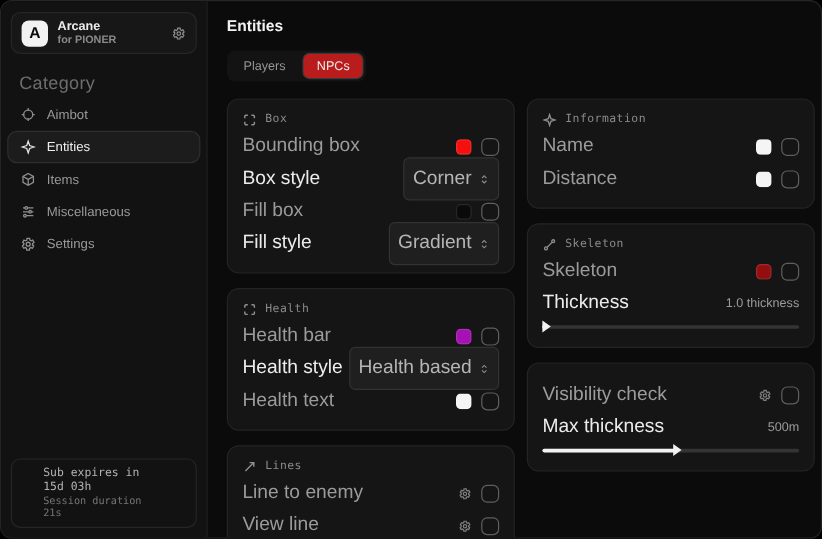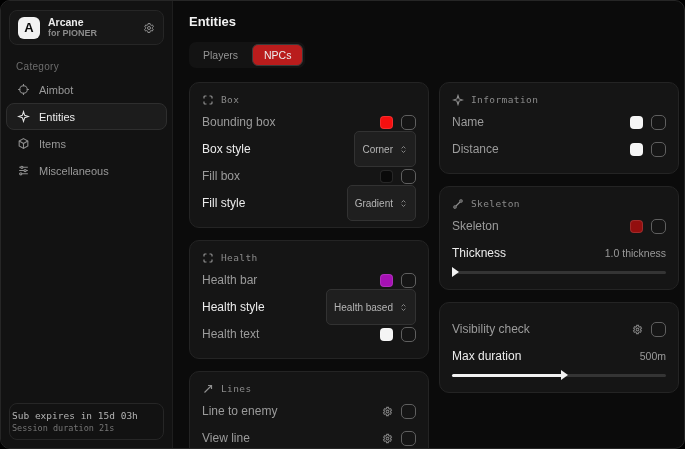--- a/index.html
+++ b/index.html
@@ -10,46 +10,46 @@
   }
   
   .sidebar { width:172px; min-width:172px; background:var(--sidebar,#121212); border-right:1px solid #1e1e1e; display:flex; flex-direction:column; position:relative; }
   .brand-card { margin:9px 8px 0 8px; height:35px; background:#171717; border:1px solid #262626; border-radius:8px; display:flex; align-items:center; padding:0 8px; gap:8px; }
   .logo { width:22px; height:22px; background:#f2f2f2; border-radius:6px; color:#0a0a0a; font-weight:bold; font-size:13px; display:flex; align-items:center; justify-content:center; }
   .brand-text { flex:1; line-height:1.15; }
   .brand-title { font-size:10.5px; font-weight:bold; color:#ececec; }
   .brand-sub { font-size:9px; color:#8b8b8b;font-weight:bold; }
   .icon { display:inline-flex; align-items:center; justify-content:center; color:#8f8f8f; }
   .icon svg { display:block; }
-  .cat-label { font-size:10px; color:#6d6d6d; margin:16px 0 4px 15px; letter-spacing:.3px; }
+  .cat-label { font-size:15px; color:#6d6d6d; margin:16px 0 4px 15px; letter-spacing:.3px; }
   .nav { display:flex; flex-direction:column; padding:0 5px; }
   .nav-item { display:flex; align-items:center; gap:9px; height:27px; padding:0 10px; border-radius:8px; font-size:11px; color:#999; border:1px solid transparent; cursor:pointer; }
   .nav-item.active { background:#1c1c1c; border-color:#2e2e2e; color:#ededed; }
   .nav-item.active .icon { color:#e0e0e0; }
-  .sidebar-footer { position:absolute; left:8px; right:8px; bottom:8px; border:1px solid #262626; border-radius:8px; padding:6px 2px; }
+  .sidebar-footer { position:absolute; left:8px; right:8px; bottom:8px; border:1px solid #262626; border-radius:8px; padding:6px 26px; }
   .mono { font-family:"DejaVu Sans Mono", monospace; }
   .foot1 { font-size:9.5px; color:#b3b3b3; }
   .foot2 { font-size:8.5px; color:#757575; margin-top:2px; }
   
   .main { flex:1; padding:13px 15px 0 16px; }
   .page-title { font-size:13px; font-weight:bold; color:#f2f2f2; }
   .tabs { display:inline-flex; margin-top:13px; background:#131313; border-radius:7px; padding:2px; gap:2px; }
   .tab { font-size:10.5px; color:#959595; padding:4px 11px; border-radius:6px; border:1px solid transparent; cursor:pointer; }
   .tab.active { background:#b91c1c; border-color:#3a3a3a; color:#ececec; }
   .grid { display:flex; gap:10px; margin-top:14px; align-items:flex-start; }
   .col { display:flex; flex-direction:column; gap:12px; width:240px; }
   .card { background:#151515; border:1px solid #242424; border-radius:10px; padding:11px 12px 12px 12px; }
   .card-head { display:flex; gap:7px; font-family:"DejaVu Sans Mono", monospace; font-size:9.5px; color:#8a8a8a; letter-spacing:.4px; margin-bottom:4px; }
   .row { display:flex; align-items:center; justify-content:space-between; height:24px; margin-top:3px; }
-  .row-label { font-size:12px; color:#9b9b9b; }
+  .row-label { font-size:16px; color:#9b9b9b; }
   .row-label.strong { color:#ececec; font-weight:normal; }
   .controls { display:flex; align-items:center; gap:8px; }
   .swatch { width:13px; height:13px; border-radius:4px; border:1px solid rgba(255,255,255,.12); }
   .checkbox { width:15px; height:15px; border:1.6px solid #5f5f5f; border-radius:5px; background:transparent; cursor:pointer; }
-  .dropdown { display:flex; align-items:center; gap:6px; height:20px; padding:17px 7px; background:#1f1f1f; border:1px solid #323232; border-radius:5px; font-size:10px; color:#b5b5b5; cursor:pointer; }
+  .dropdown { display:flex; align-items:center; gap:6px; height:20px; padding:17px 7px; background:#1f1f1f; border:1px solid #323232; border-radius:5px; font-size:16px; color:#b5b5b5; cursor:pointer; }
   .gear-btn { color:#7e7e7e; cursor:pointer; display:inline-flex; }
   .value { font-size:10.5px; color:#9a9a9a; }
   .slider { position:relative; height:10px; margin-top:2px; cursor:pointer; }
   .slider .track { position:absolute; top:4px; left:0; right:0; height:3px; background:#343434; border-radius:2px; }
   .slider .fill { position:absolute; top:4px; left:0; height:3px; background:#f2f2f2; border-radius:2px; }
   .slider .thumb { position:absolute; top:0; width:0; height:0; border-top:5.5px solid transparent; border-bottom:5.5px solid transparent; border-left:7px solid #f2f2f2; transform:translateX(-2px); }
 </style>
 </head>
 <body>
 
@@ -103,20 +103,29 @@
         <span class="icon">
           <svg width="13" height="13" viewBox="0 0 24 24" fill="none" stroke="currentColor" stroke-width="2">
               <path d="M4 6h16M4 12h16M4 18h16"></path>
               <circle cx="9" cy="6" r="2" fill="#121212"></circle>
               <circle cx="15" cy="12" r="2" fill="#121212"></circle>
               <circle cx="7" cy="18" r="2" fill="#121212"></circle>
             </svg>
         </span>
         <span>Miscellaneous</span>
       </div>
+      <div class="nav-item">
+        <span class="icon">
+          <svg width="13" height="13" viewBox="0 0 24 24" fill="none" stroke="currentColor" stroke-width="2">
+              <circle cx="12" cy="12" r="3"></circle>
+              <path d="M19 12a7 7 0 0 0-.1-1.2l2-1.5-2-3.5-2.3 1a7 7 0 0 0-2-1.2L14.2 3h-4l-.4 2.6a7 7 0 0 0-2 1.2l-2.3-1-2 3.5 2 1.5A7 7 0 0 0 5 12c0 .4 0 .8.1 1.2l-2 1.5 2 3.5 2.3-1c.6.5 1.3.9 2 1.2l.4 2.6h4l.4-2.6c.7-.3 1.4-.7 2-1.2l2.3 1 2-3.5-2-1.5c.1-.4.1-.8.1-1.2z"></path>
+            </svg>
+        </span>
+        <span>Settings</span>
+      </div>
     </nav>
 
     <div class="sidebar-footer">
       <div class="foot1 mono">Sub expires in 15d 03h</div>
       <div class="foot2 mono">Session duration 21s</div>
     </div>
   </aside>
 
   <main class="main">
     <div class="page-title">Entities</div>
@@ -312,21 +321,21 @@
               <span class="gear-btn">
                 <svg width="11" height="11" viewBox="0 0 24 24" fill="none" stroke="currentColor" stroke-width="2.2">
                     <circle cx="12" cy="12" r="3"></circle>
                     <path d="M19 12a7 7 0 0 0-.1-1.2l2-1.5-2-3.5-2.3 1a7 7 0 0 0-2-1.2L14.2 3h-4l-.4 2.6a7 7 0 0 0-2 1.2l-2.3-1-2 3.5 2 1.5A7 7 0 0 0 5 12c0 .4 0 .8.1 1.2l-2 1.5 2 3.5 2.3-1c.6.5 1.3.9 2 1.2l.4 2.6h4l.4-2.6c.7-.3 1.4-.7 2-1.2l2.3 1 2-3.5-2-1.5c.1-.4.1-.8.1-1.2z"></path>
                   </svg>
               </span>
               <span class="checkbox"></span>
             </span>
           </div>
           <div class="row">
-            <span class="row-label strong">Max duration</span>
+            <span class="row-label strong">Max thickness</span>
             <span class="value">500m</span>
           </div>
           <div class="slider">
             <span class="track"></span>
             <span class="fill" style="width: 52%;"></span>
             <span class="thumb" style="left: 52%;"></span>
           </div>
         </section>
       </div>
     </div>

